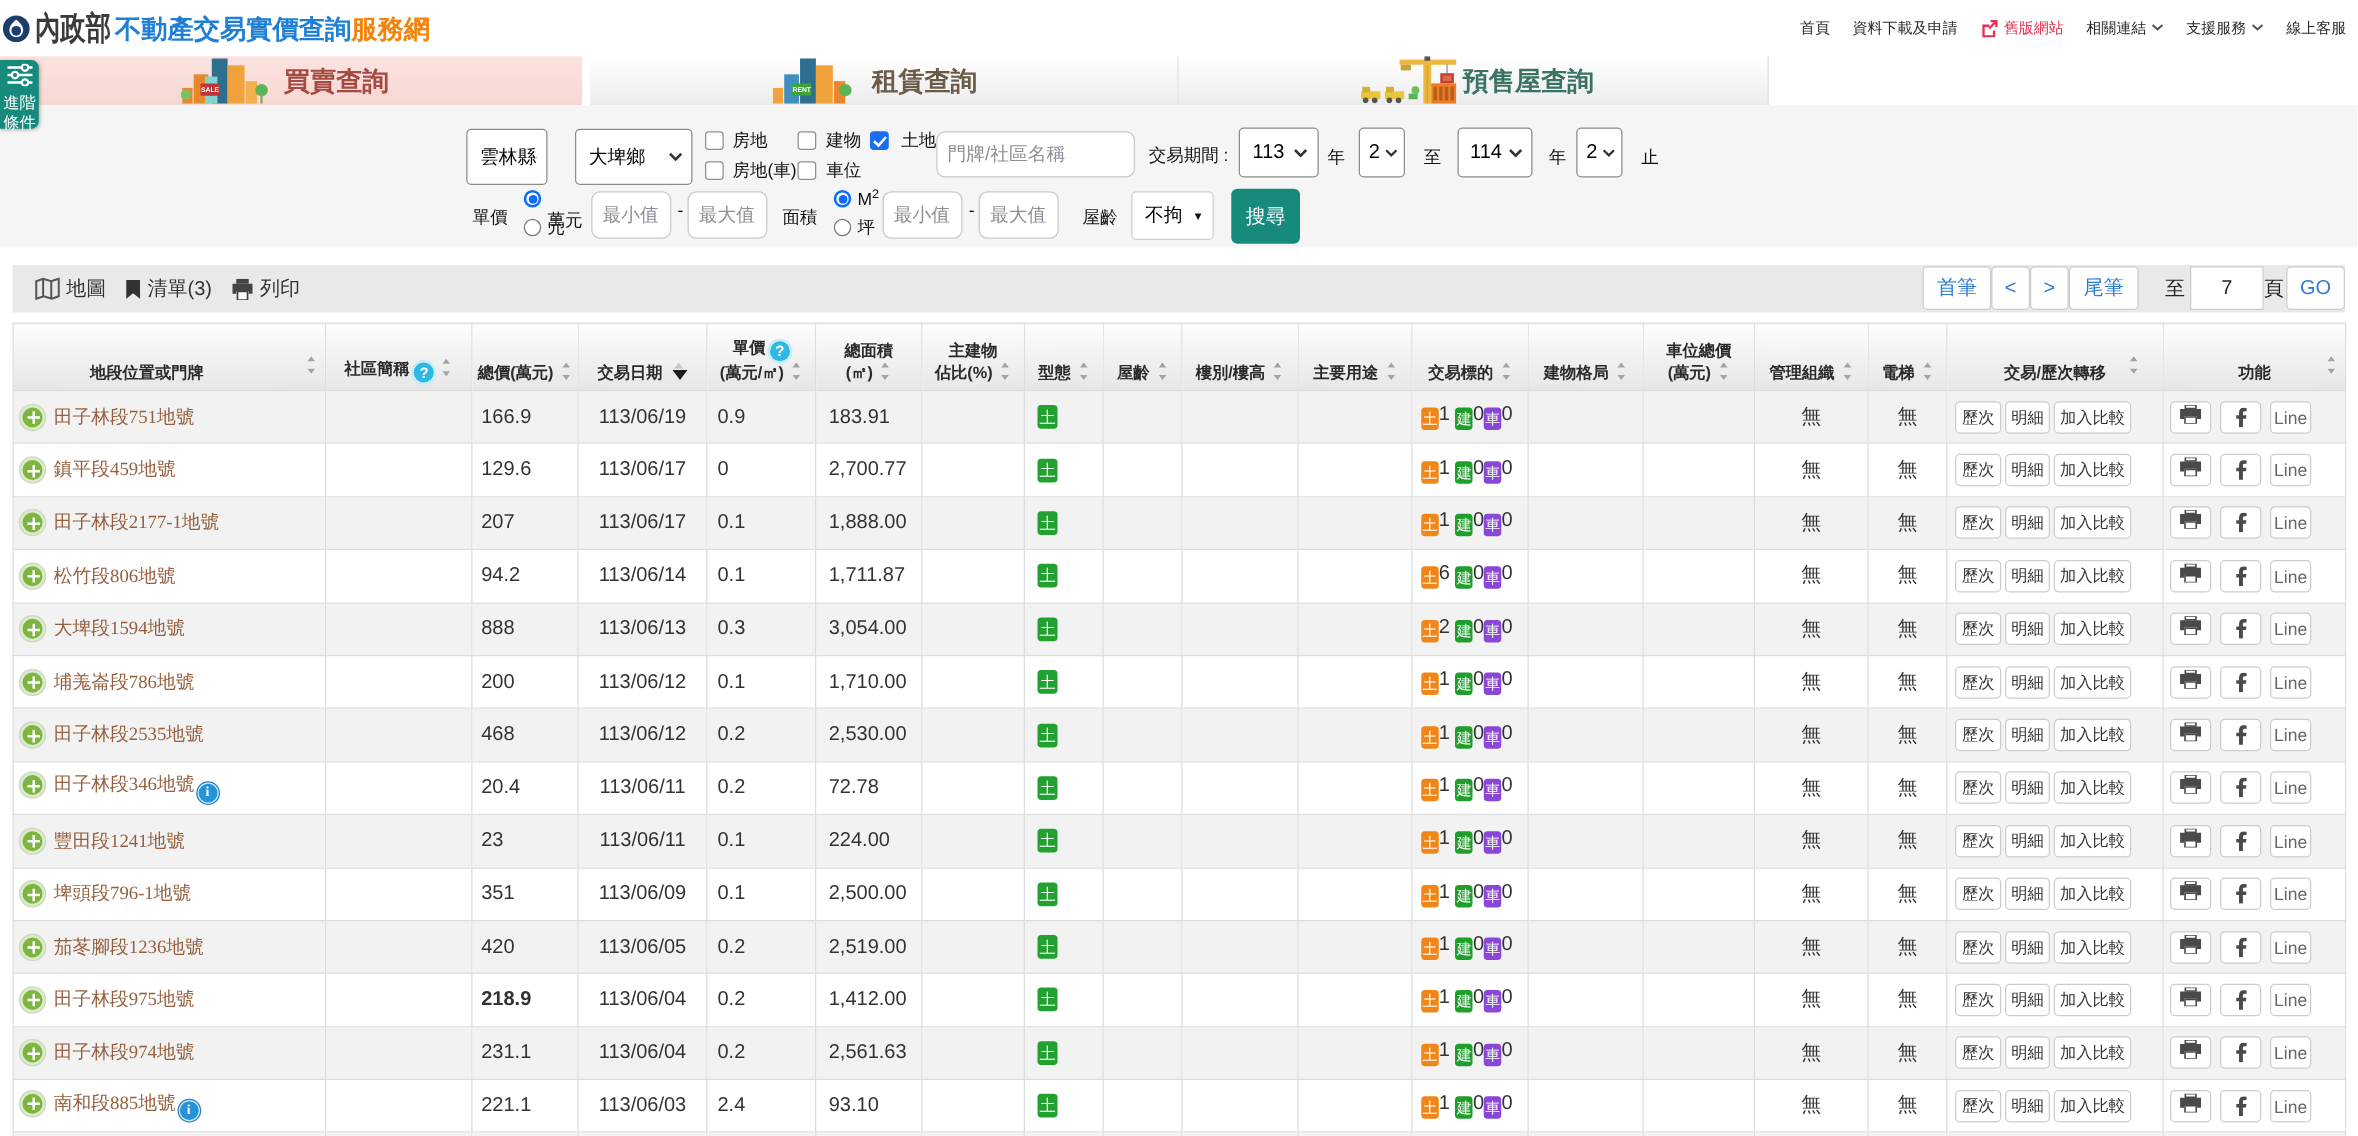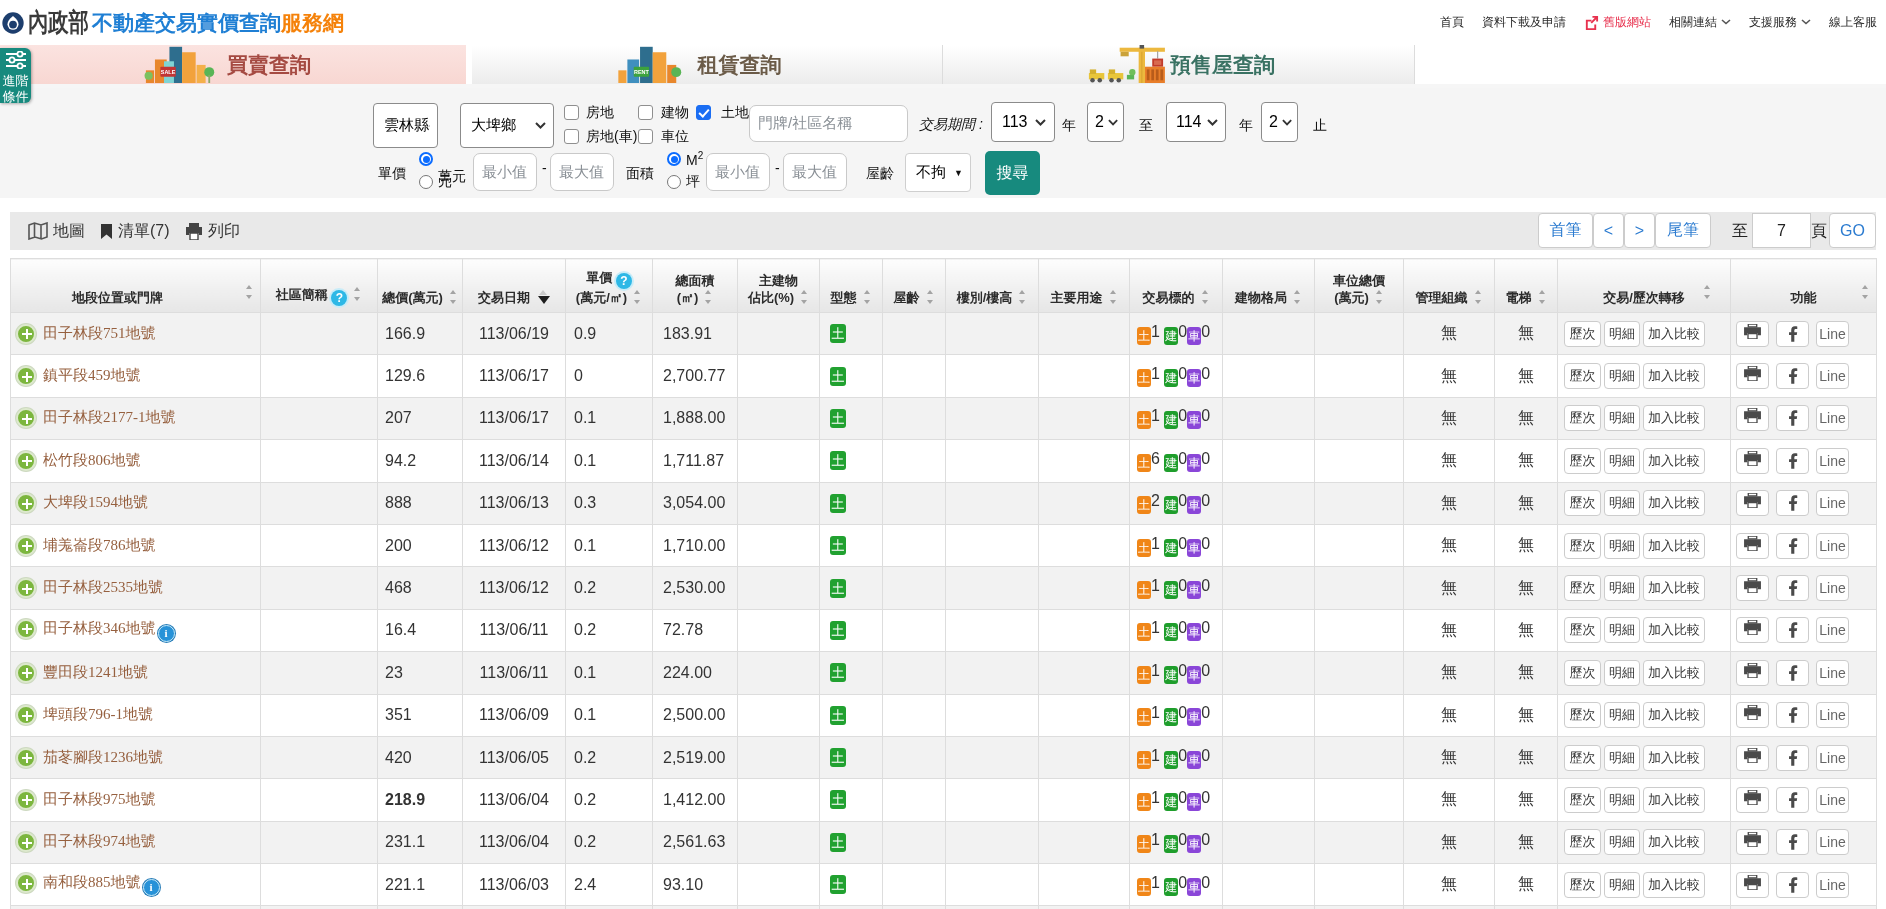--- a/index.html
+++ b/index.html
@@ -197,21 +197,21 @@
     <span class="flab" style="left:586px;top:16px;">房地</span>
   <span class="cb" style="left:564px;top:41px;"></span>
     <span class="flab" style="left:586px;top:40px;">房地(車)</span>
   <span class="cb" style="left:638px;top:17px;"></span>
     <span class="flab" style="left:661px;top:16px;">建物</span>
   <span class="cb" style="left:638px;top:41px;"></span>
     <span class="flab" style="left:661px;top:40px;">車位</span>
   <span class="cb on" style="left:696px;top:17px;"></span>
     <span class="flab" style="left:721px;top:16px;">土地</span>
   <div class="inp" style="left:749px;top:17px;width:159px;height:37px;">門牌/社區名稱</div>
-  <span class="flab" style="left:919px;top:28px;font-style:italic;">交易期間 :</span>
+  <span class="flab" style="left:919px;top:28px;">交易期間 :</span>
   <div class="sel" style="left:991px;top:14px;width:64px;height:40px;font-size:16px;padding:0 8px 0 10px;">113<svg width="11" height="7" viewBox="0 0 11 7" style="margin-left:4px">
         <polyline points="1,1 5.5,5.5 10,1" stroke="#333" stroke-width="2" fill="none"></polyline>
       </svg></div>
   <span class="flab" style="left:1062px;top:29px;">年</span>
   <div class="sel" style="left:1087px;top:14px;width:37px;height:40px;font-size:16px;padding:0 5px 0 7px;">2<svg width="11" height="7" viewBox="0 0 11 7" style="margin-left:4px">
         <polyline points="1,1 5.5,5.5 10,1" stroke="#333" stroke-width="2" fill="none"></polyline>
       </svg></div>
   <span class="flab" style="left:1139px;top:29px;">至</span>
   <div class="sel" style="left:1166px;top:14px;width:60px;height:40px;font-size:16px;padding:0 7px 0 9px;">114<svg width="11" height="7" viewBox="0 0 11 7" style="margin-left:4px">
         <polyline points="1,1 5.5,5.5 10,1" stroke="#333" stroke-width="2" fill="none"></polyline>
@@ -247,21 +247,21 @@
   <div class="tool" style="left:18px;">
     <svg width="20" height="18" viewBox="0 0 20 18">
         <path d="M1 3 L6.5 1 L13 3 L19 1 V15 L13.5 17 L7 15 L1 17 Z M6.5 1 V15 M13 3 V17" fill="none" stroke="#555" stroke-width="1.6"></path>
       </svg>
     <span>地圖</span>
   </div>
   <div class="tool" style="left:90px;">
     <svg width="13" height="17" viewBox="0 0 13 17">
         <path d="M1 1 h11 v15 l-5.5 -4.5 -5.5 4.5 z" fill="#333"></path>
       </svg>
-    <span>清單(7)</span>
+    <span>清單(3)</span>
   </div>
   <div class="tool" style="left:175px;">
     <svg width="18" height="17" viewBox="0 0 18 17">
         <path d="M4 0h10v4H4z" fill="#444"></path>
         <path d="M1 4h16v8h-3v-2H4v2H1z" fill="#444"></path>
         <path d="M5 10h8v7H5z" fill="#fff" stroke="#444" stroke-width="1.4"></path>
       </svg>
     <span>列印</span>
   </div>
   <div class="pgbtn" style="position:absolute;left:1528px;top:1px;width:55px;">首筆</div>
@@ -496,21 +496,21 @@
               <path d="M4.5 0h9v3h-9z" fill="#fff" stroke="#4a4a4a" stroke-width="1.4"></path>
               <path d="M0 3.5h18v8.5h-3.5v-2.5h-11v2.5H0z" fill="#4a4a4a"></path>
               <path d="M4.2 10.2h9.6V16H4.2z" fill="#fff" stroke="#4a4a4a" stroke-width="1.4"></path>
             </svg></span><span class="fnbtn" style="margin-left:7px;"><svg width="11" height="16" viewBox="0 0 12 17" style="vertical-align:-3px">
               <path d="M8.5 0 C6 0 4.6 1.7 4.6 4.3 V6.6 H2.2 V9.6 H4.6 V17 H8 V9.6 H10.6 L11.1 6.6 H8 V4.7 C8 3.7 8.4 3.1 9.6 3.1 H11.2 V0.3 C10.7 0.15 9.6 0 8.5 0 Z" fill="#4a4a4a"></path>
             </svg></span><span class="fnbtn" style="margin-left:7px;color:#666;">Line</span></td>
       </tr>
       <tr class="even">
         <td><span class="plus" style="margin-left:5px;margin-right:7px;"></span><span class="addr">田子林段346地號</span><span class="info" style="margin-left:2px;">i</span></td>
         <td></td>
-        <td style="padding-left:7px;">16.4</td>
+        <td style="padding-left:7px;">20.4</td>
         <td class="ctr">113/06/11</td>
         <td style="padding-left:8px;">0.2</td>
         <td style="padding-left:10px;">72.78</td>
         <td></td>
         <td><span class="ticon">土</span></td>
         <td></td>
         <td></td>
         <td></td>
         <td style="padding-left:7px;"><span class="badge b-o">土</span>1 <span class="badge b-g">建</span>0<span class="badge b-p">車</span>0</td>
         <td></td>

